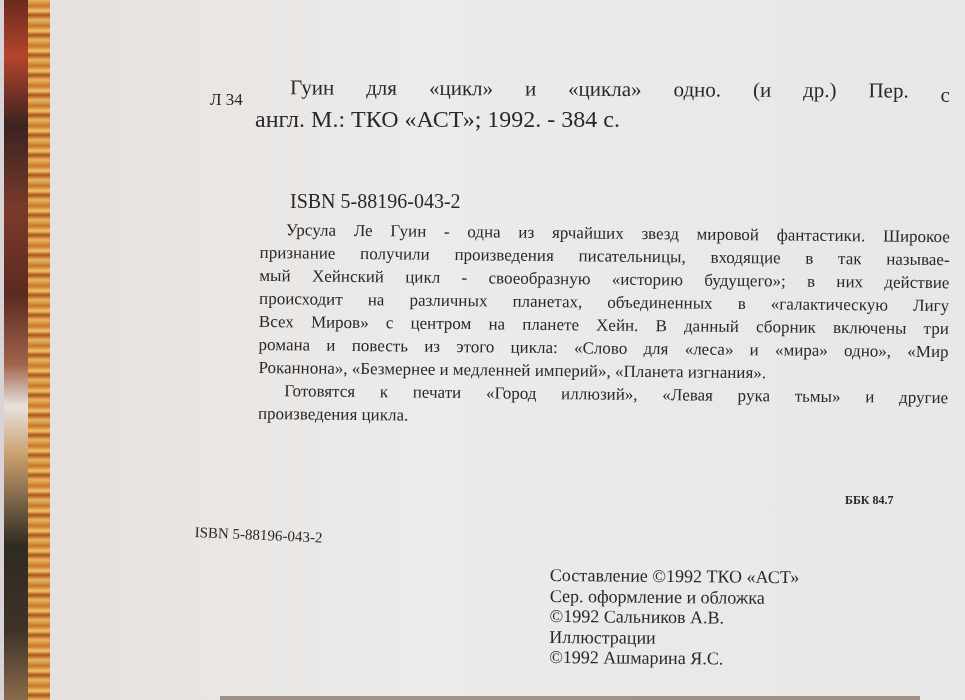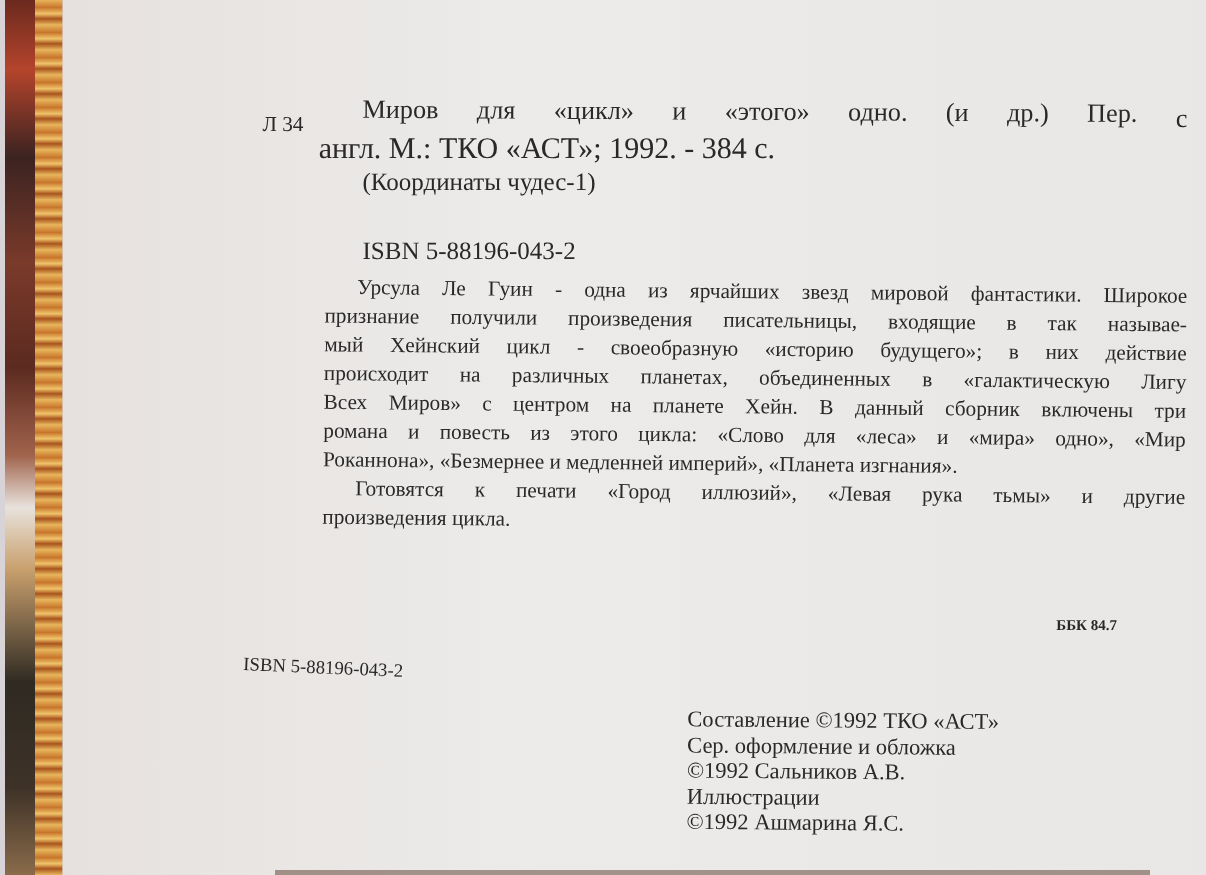--- a/index.html
+++ b/index.html
@@ -41,33 +41,32 @@
   </style>
 </head>
 <body>
 
 <div class="spine"></div>
 <div class="spine-edge"></div>
 
 <div class="page">
   <div class="line code">Л 34</div>
   <div class="line title">
-    <span>Миров</span>
+    <span>Гуин</span>
     <span>для</span>
     <span>«цикл»</span>
     <span>и</span>
-    <span>«этого»</span>
+    <span>«цикла»</span>
     <span>одно.</span>
     <span>(и</span>
     <span>др.)</span>
     <span>Пер.</span>
     <span style="position:relative;top:4px;">с</span>
   </div>
   <div class="line pub">англ. М.: ТКО «АСТ»; 1992. - 384 с.</div>
-  <div class="line series">(Координаты чудес-1)</div>
   <div class="line isbn-top">ISBN 5-88196-043-2</div>
 
   <div class="line para">
     <p class="indent">Урсула Ле Гуин - одна из ярчайших звезд мировой фантастики. Широкое</p>
     <p>признание получили произведения писательницы, входящие в так называе-</p>
     <p>мый Хейнский цикл - своеобразную «историю будущего»; в них действие</p>
     <p>происходит на различных планетах, объединенных в «галактическую Лигу</p>
     <p>Всех Миров» с центром на планете Хейн. В данный сборник включены три</p>
     <p>романа и повесть из этого цикла: «Слово для «леса» и «мира» одно», «Мир</p>
     <p class="last">Роканнона», «Безмернее и медленней империй», «Планета изгнания».</p>

